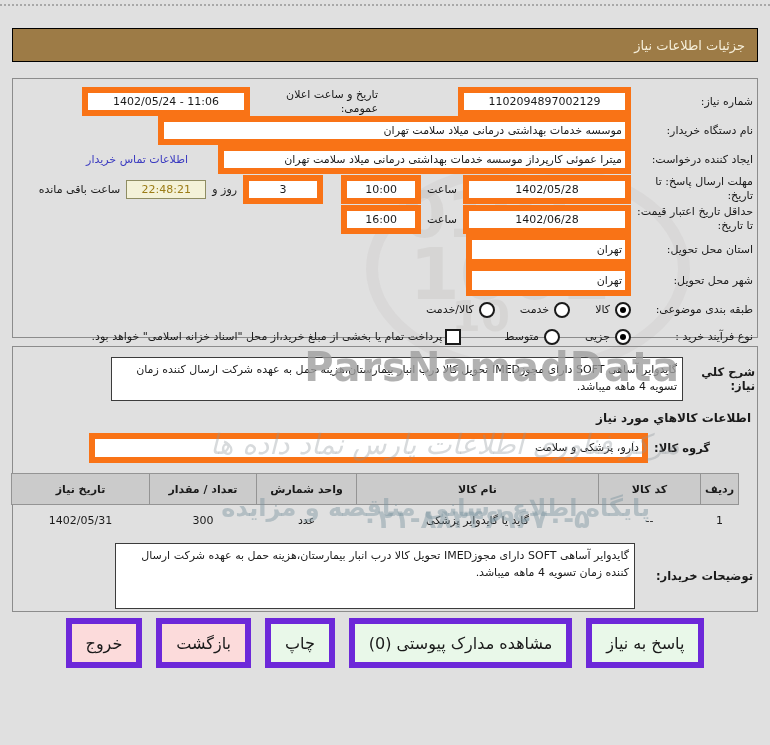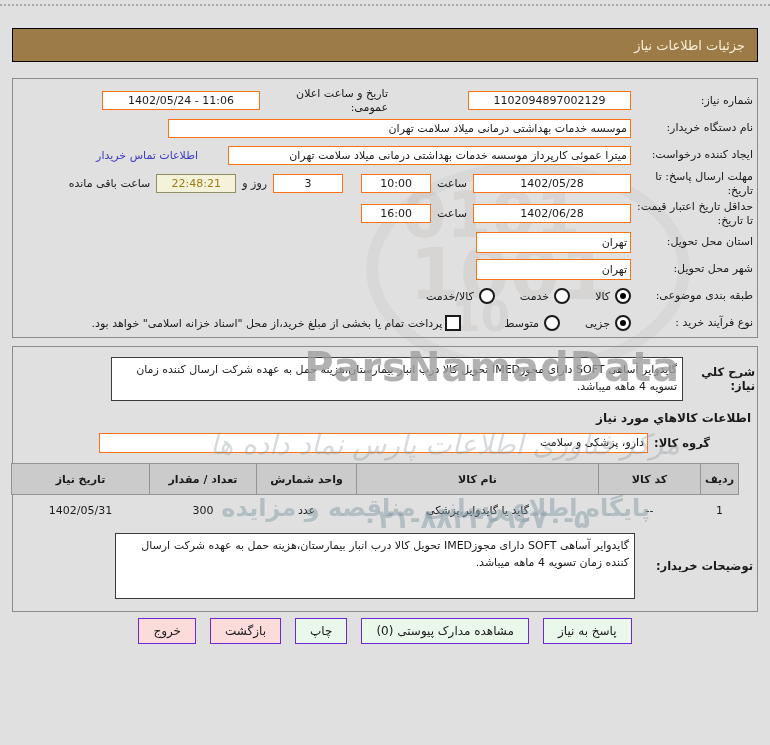--- a/index.html
+++ b/index.html
@@ -4,21 +4,21 @@
 <style>
   html,body{margin:0;padding:0;}
   body{width:770px;height:745px;background:#e0e0e0;font-family:"DejaVu Sans","Liberation Sans",sans-serif;color:#1a1a1a;position:relative;overflow:hidden;font-size:11px;}
   .dotline{position:absolute;top:4px;left:0;width:770px;border-top:2px dotted #a8a8a8;}
   .titlebar{position:absolute;top:28px;left:12px;right:12px;height:32px;background:#9d7b46;border:1px solid #000000;color:#f6efda;display:flex;align-items:center;padding:0 12px;font-size:13px;z-index:1;}
   .panel{position:absolute;left:12px;right:12px;border:1px solid #8c8c8c;z-index:1;}
   .panel1{top:78px;height:260px;padding:8px 4px 0 4px;box-sizing:border-box;}
   .panel2{top:346px;height:266px;padding:4px 2px 0 2px;box-sizing:border-box;}
   .frow{display:flex;align-items:center;min-height:27px;}
   .flabel{width:122px;flex:0 0 122px;text-align:right;padding-left:6px;box-sizing:border-box;font-size:11px;line-height:1.25;}
-  .inp{background:#ffffff;border:1px solid #f97316;height:17px;line-height:17px;padding:0 3px;font-size:11px;white-space:nowrap;overflow:hidden;box-sizing:content-box;}
+  .inp{background:#ffffff;border:6px solid #f97316;height:17px;line-height:17px;padding:0 3px;font-size:11px;white-space:nowrap;overflow:hidden;box-sizing:content-box;}
   .center{text-align:center;}
   .ltr{direction:ltr;}
   .w155{width:155px;} .w150{width:150px;} .w147{width:147px;} .w62{width:62px;} .w455{width:455px;margin-left:32px;} .w395{width:395px;}
   .lbl2{margin-right:80px;width:165px;text-align:right;}
   .gap6{margin-right:6px;} .gap18{margin-right:18px;}
   .unit{margin:0 6px;white-space:nowrap;}
   .cd{background:#f4f2d8;border:1px solid #8f8d62;color:#9b7c16;text-align:center;width:72px;}
   .link{color:#3a3ac0;margin-right:30px;cursor:pointer;white-space:nowrap;}
   .rdo{width:12px;height:12px;border:2px solid #1a1a1a;border-radius:50%;background:#fff;display:inline-flex;align-items:center;justify-content:center;flex:0 0 auto;}
   .rdo.on::after{content:"";width:6px;height:6px;border-radius:50%;background:#000;}
@@ -28,21 +28,21 @@
   .boldlbl{font-weight:bold;font-size:11.5px;text-align:right;}
   .drow{display:flex;align-items:center;}
   .descbox{background:#fff;border:1px solid #3c3c3c;width:572px;height:44px;box-sizing:border-box;padding:3px 5px;font-size:11px;line-height:1.55;text-align:right;overflow:hidden;}
   .notesbox{background:#fff;border:1px solid #3c3c3c;width:520px;height:66px;box-sizing:border-box;padding:3px 5px;font-size:11px;line-height:1.55;text-align:right;overflow:hidden;}
   .sechead{font-weight:bold;font-size:12px;text-align:right;padding:10px 4px 2px 0;}
   .gtable{border-collapse:collapse;margin:10px 16px 0 14px;width:727px;table-layout:fixed;}
   .gtable th{background:#cbcbcb;border:1px solid #949494;font-size:11px;font-weight:bold;height:30px;text-align:center;padding:0 2px;}
   .gtable td{font-size:11px;height:30px;text-align:center;padding:0 2px;}
   .col-row{width:38px;} .col-code{width:102px;} .col-name{width:242px;} .col-unit{width:100px;} .col-qty{width:107px;} .col-date{width:138px;}
   .btnrow{position:absolute;top:618px;left:12px;right:12px;display:flex;justify-content:center;align-items:center;gap:14px;z-index:1;}
-  .btn{height:24px;border:1px solid #6d28d9;display:flex;align-items:center;justify-content:center;padding:0 14px;font-size:12px;cursor:pointer;white-space:nowrap;}
+  .btn{height:24px;border:6px solid #6d28d9;display:flex;align-items:center;justify-content:center;padding:7px 14px;font-size:16px;cursor:pointer;white-space:nowrap;}
   .btn.green{background:#e9f8e9;}
   .btn.pink{background:#fcdbdb;}
   .wm{position:absolute;pointer-events:none;white-space:nowrap;}
   .wm-stamp{z-index:0;color:rgba(120,110,95,0.09);font-weight:bold;}
   .wm-circle{z-index:0;border:12px solid rgba(120,110,95,0.06);border-radius:50%;width:300px;height:190px;top:162px;right:80px;}
   .wm-brand{z-index:2;top:344px;right:90px;font-size:40px;font-weight:bold;letter-spacing:1px;color:rgba(158,158,158,0.8);direction:ltr;}
   .wm-script{z-index:2;top:428px;right:90px;font-size:28px;font-style:italic;color:rgba(140,150,155,0.35);}
   .wm-line1{z-index:2;top:494px;right:120px;font-size:24px;font-weight:bold;color:rgba(125,148,160,0.45);}
   .wm-phone{z-index:2;top:504px;right:180px;font-size:26px;font-weight:bold;color:rgba(125,148,160,0.45);direction:ltr;}
 </style>

